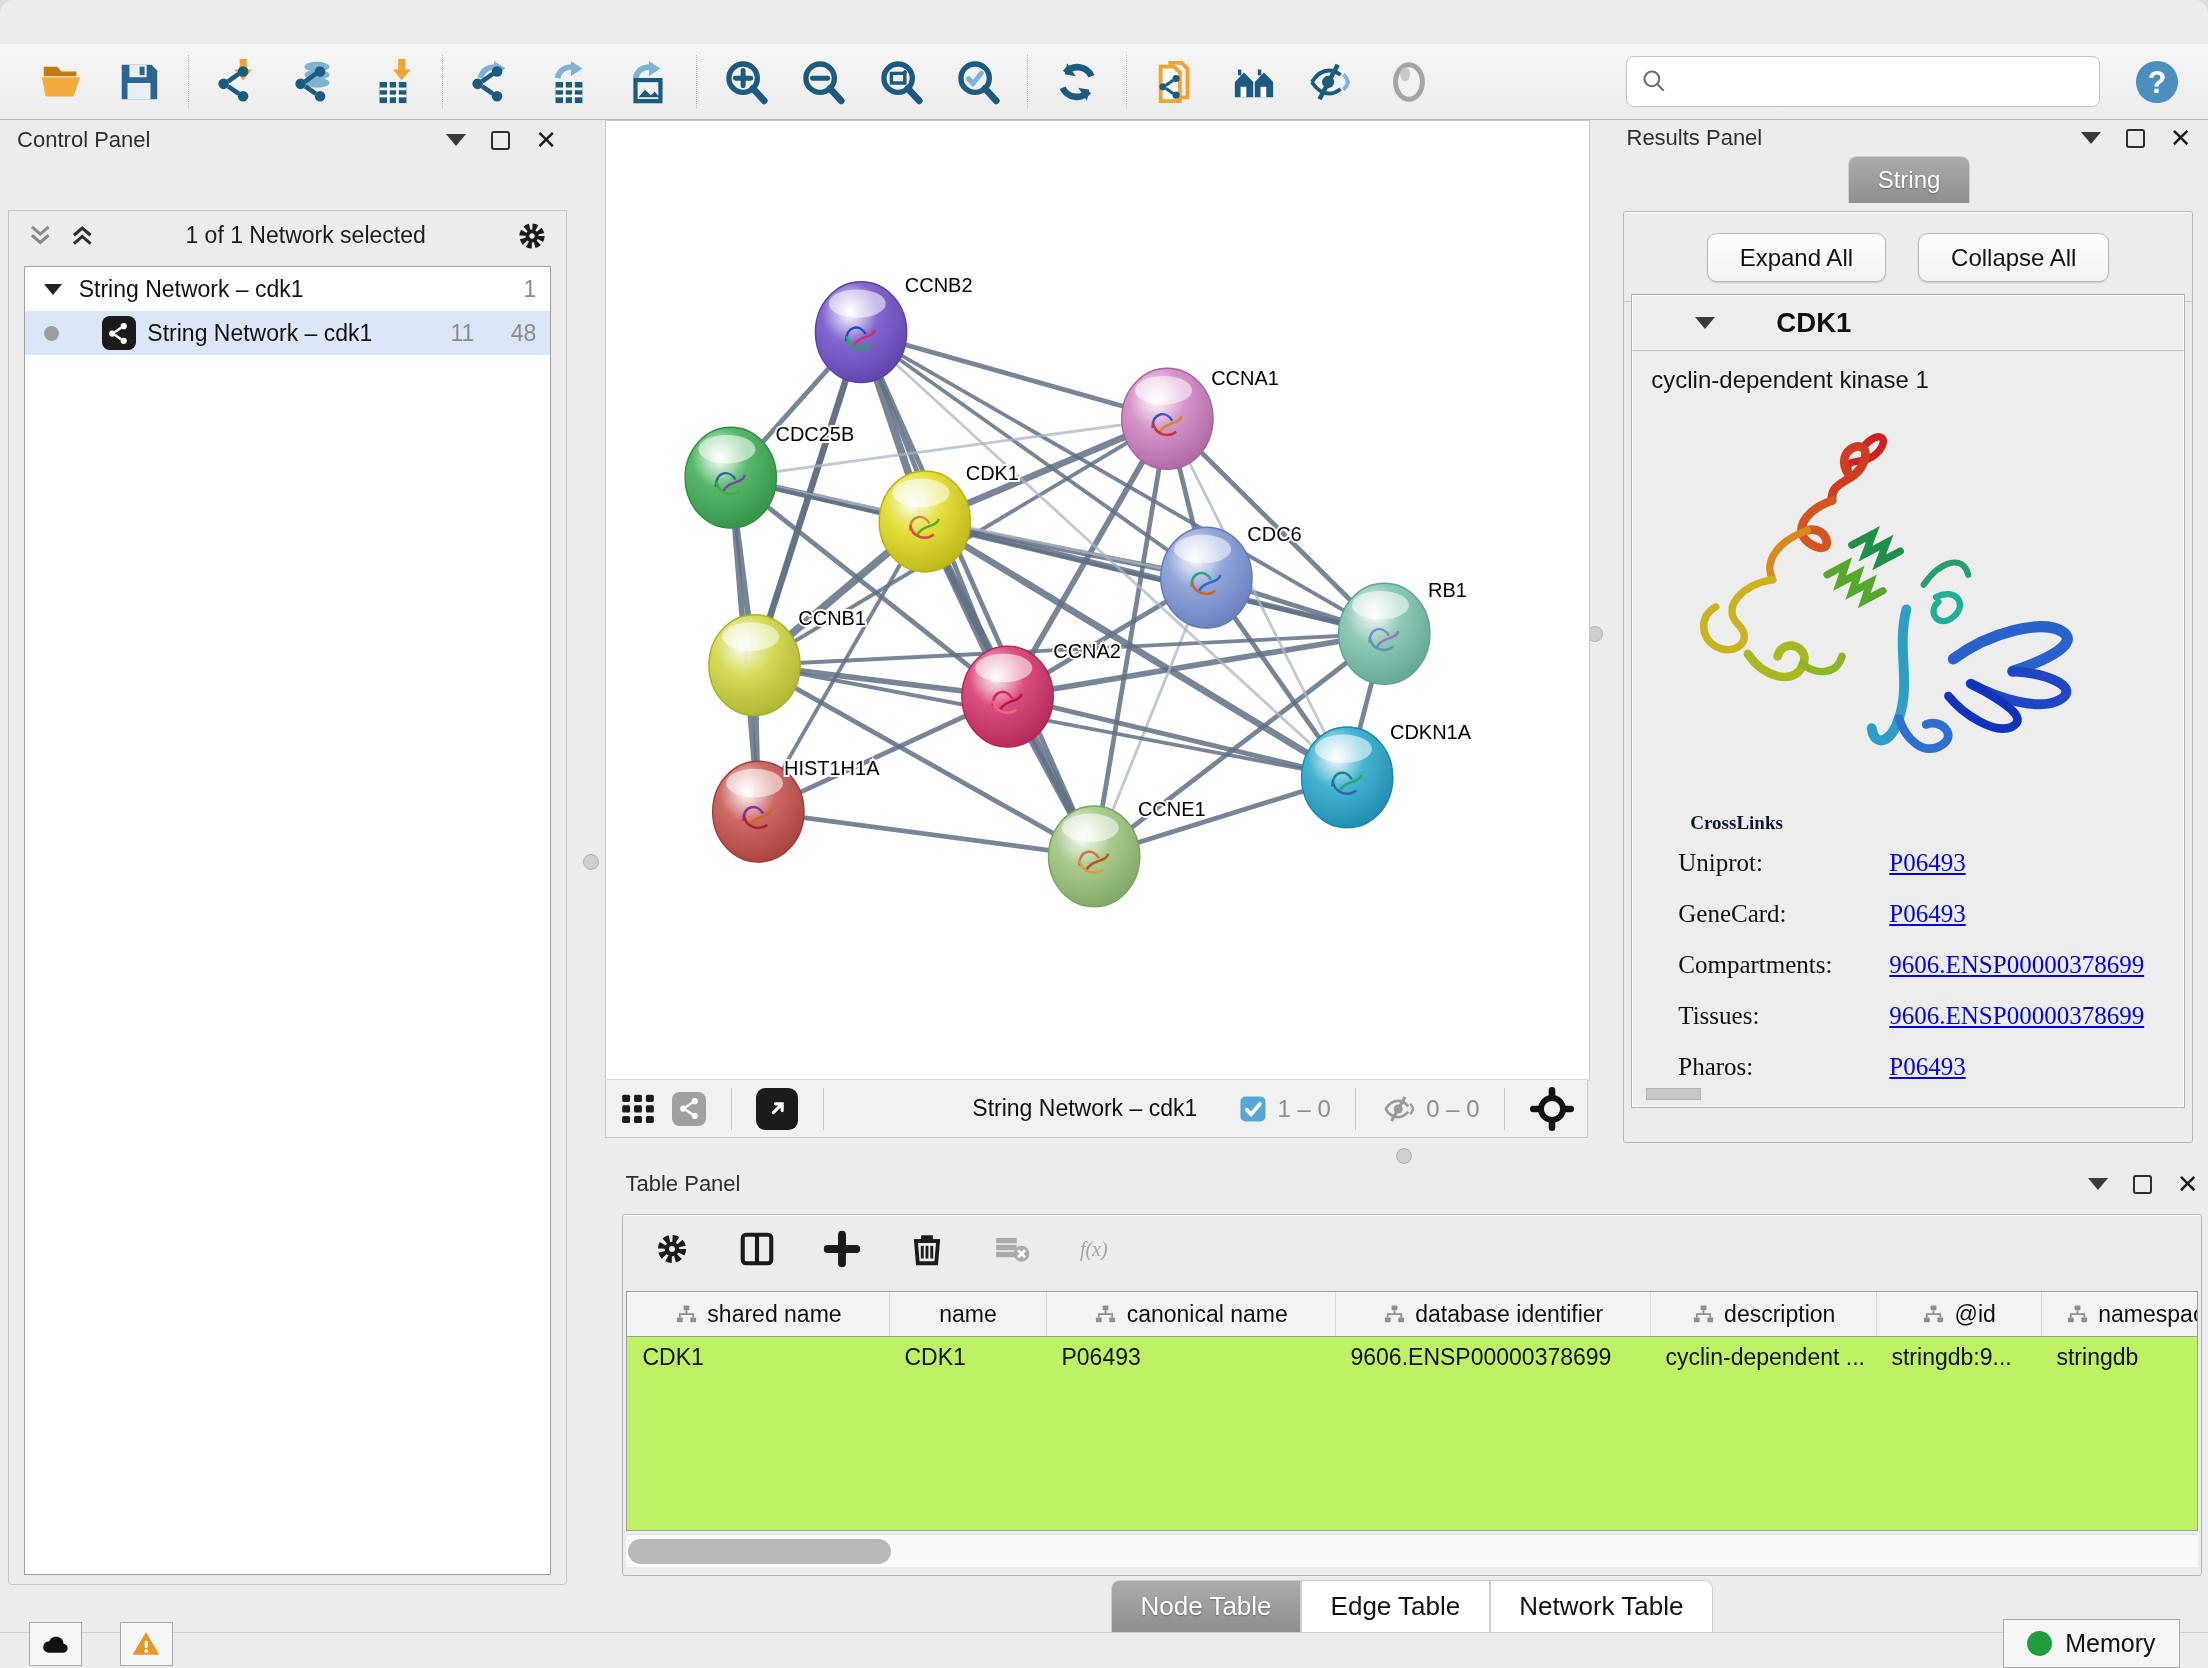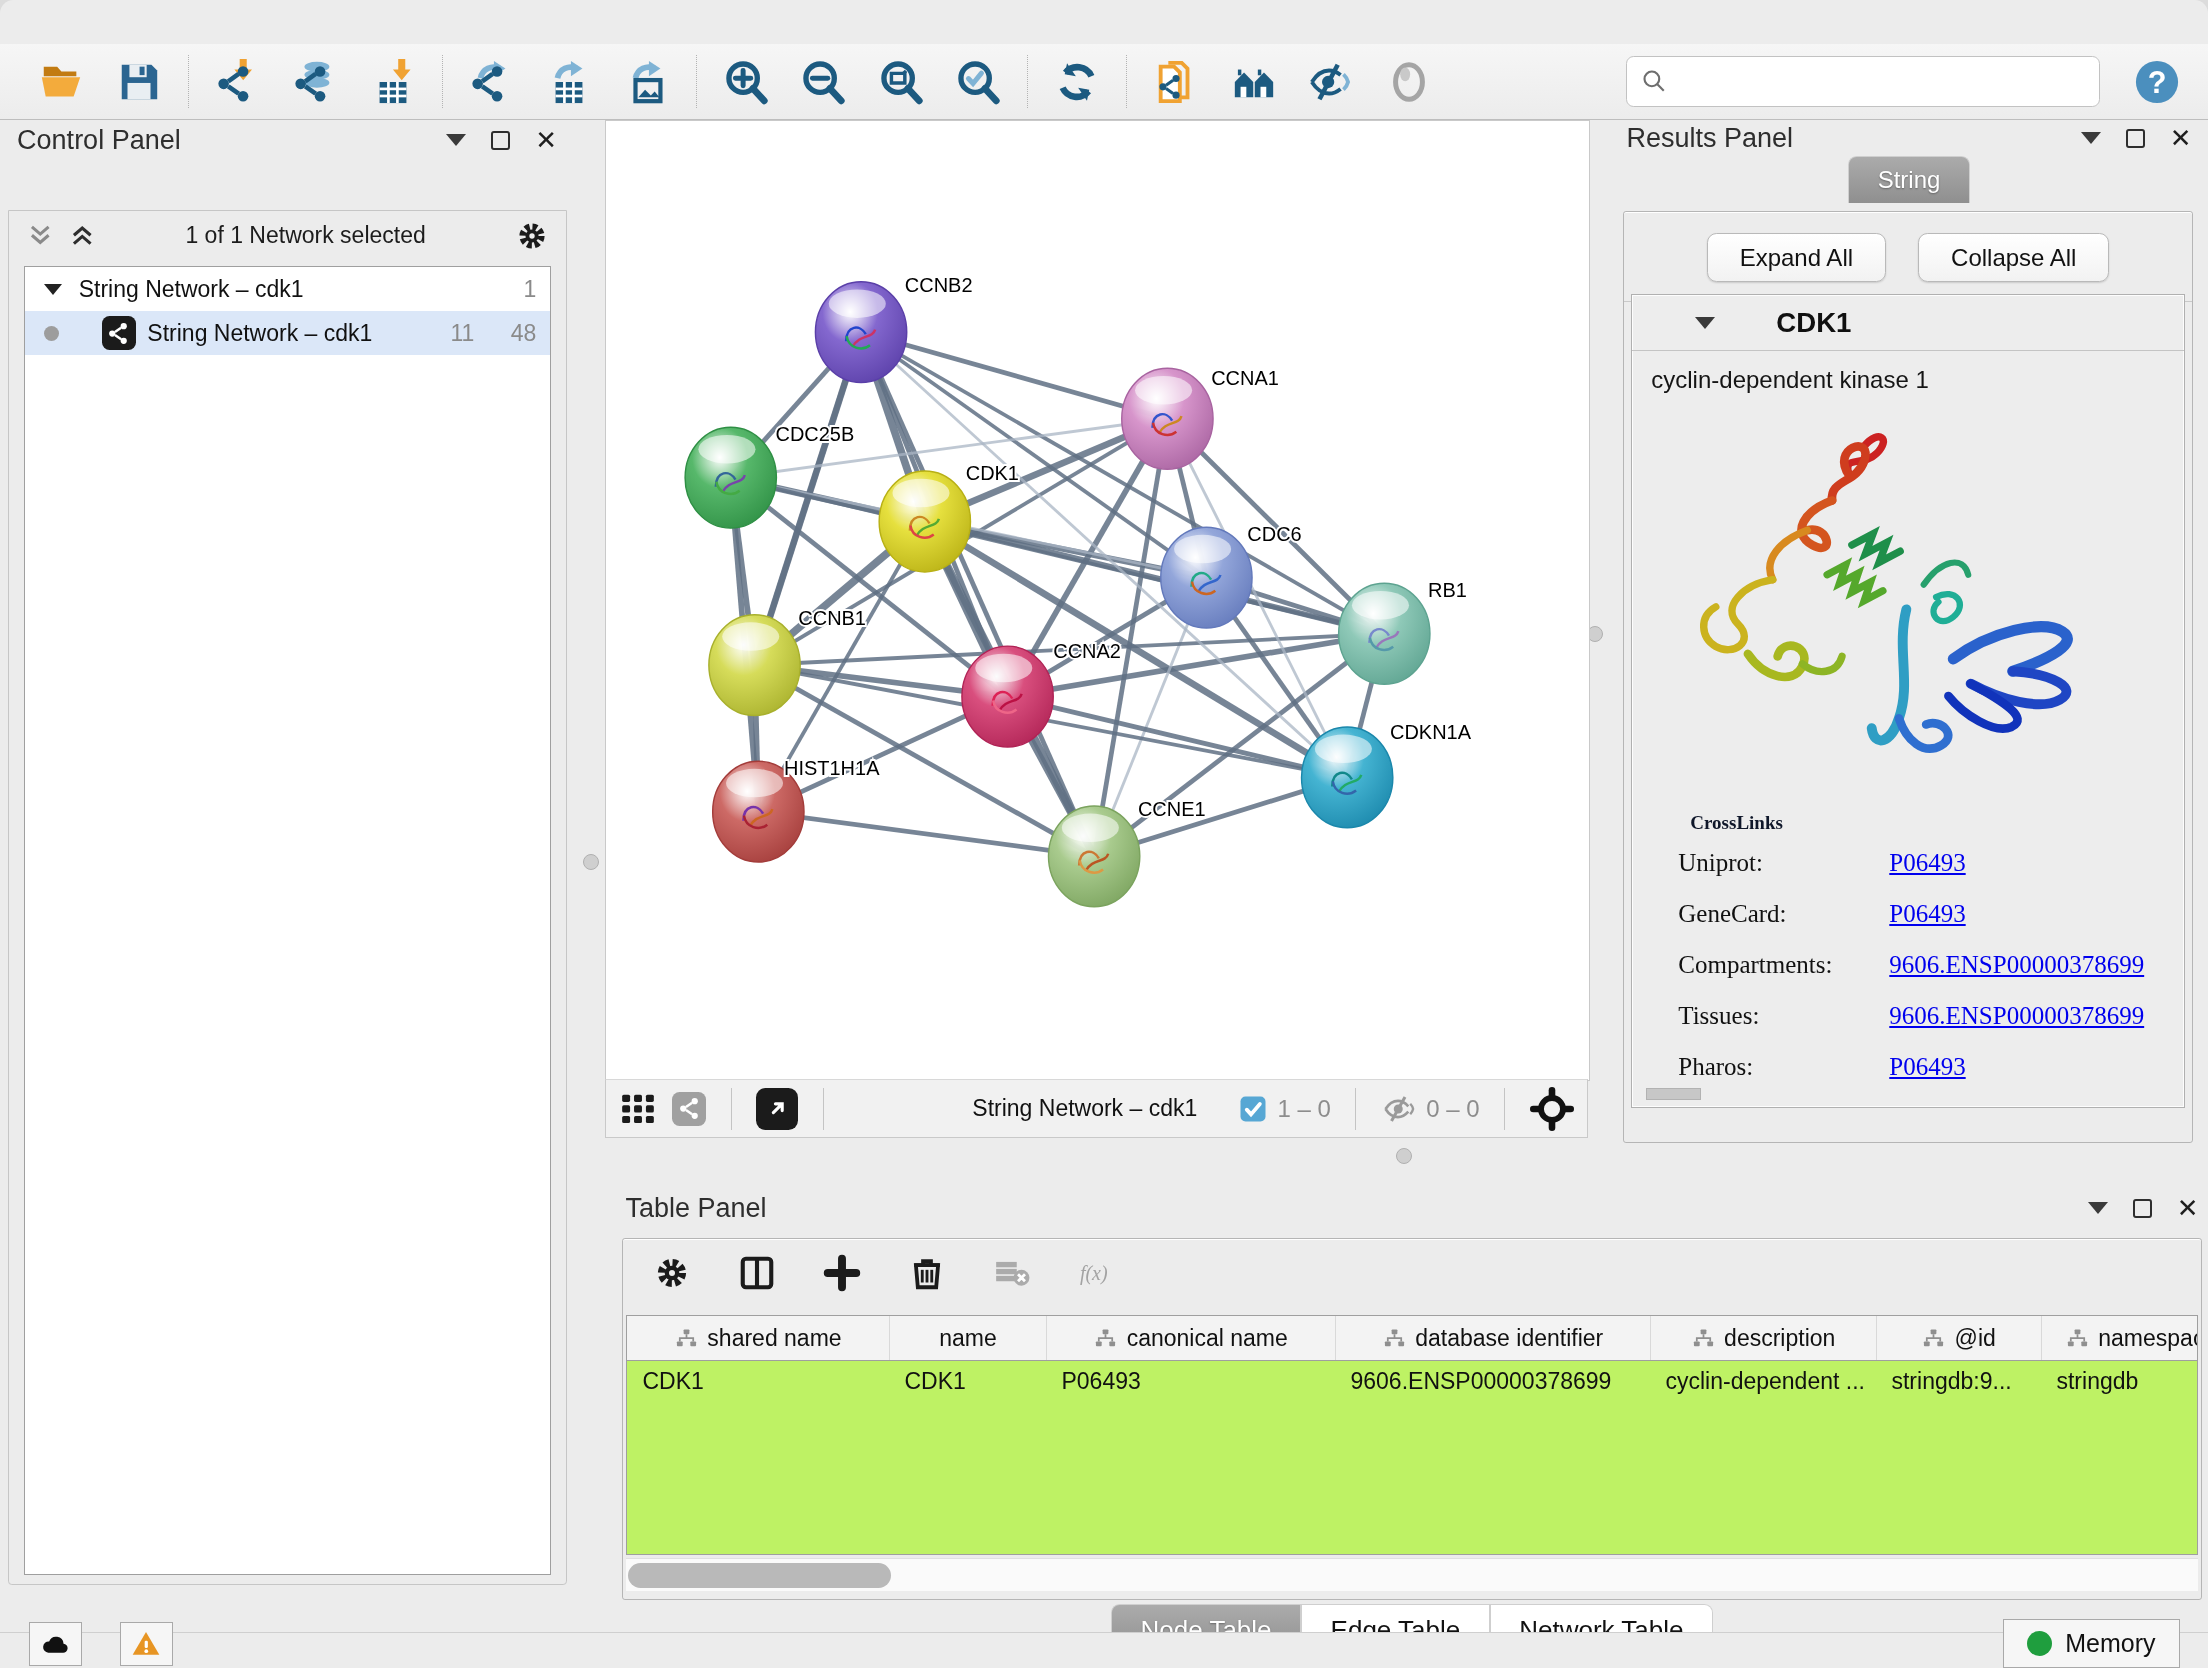--- a/index.html
+++ b/index.html
@@ -22,21 +22,21 @@
   .tb-btn{width:49px;height:49px;display:flex;align-items:center;justify-content:center;background:none;border:none;padding:0;cursor:pointer;}
   .tb-btn svg{width:46px;height:46px;}
   .tb-right{margin-left:auto;display:flex;align-items:center;gap:32px;}
   .searchbox{width:474px;height:51px;background:#fff;border:1.9px solid #c2c2c2;border-radius:7.6px;
     display:flex;align-items:center;padding:0 13.3px;box-sizing:border-box;}
   .searchbox input{border:none;outline:none;flex:1;font-size:23px;font-family:"Liberation Sans",sans-serif;background:transparent;}
   .searchbox svg{width:28.5px;height:28.5px;margin-right:9.5px;flex:none;}
 
   
   .panel-titlerow{display:flex;align-items:center;height:36px;padding:0 9.5px;}
-  .panel-title{font-size:27px;color:#2e2e2e;}
+  .panel-title{font-size:22px;color:#2e2e2e;}
   .panel-ctls{margin-left:auto;display:flex;align-items:center;gap:25px;}
   .caret-down{width:0;height:0;border-left:10.5px solid transparent;border-right:10.5px solid transparent;border-top:12.4px solid #3a3a3a;}
   .box-btn{width:19px;height:19px;border:2.9px solid #2e2e2e;border-radius:2.9px;background:none;padding:0;}
   .x-btn{font-size:26px;font-weight:bold;color:#1e1e1e;line-height:1;background:none;border:none;padding:0;font-family:"DejaVu Sans",sans-serif;}
 
   .tabbar{display:flex;justify-content:center;}
   .tab{height:46px;padding:0 28.5px;display:flex;align-items:center;justify-content:center;
     font-size:24px;background:#fff;color:#111;border:1px solid #cfcfcf;border-bottom:none;cursor:pointer;}
   .tab:first-child{border-radius:8.6px 0 0 0;}
   .tab:last-child{border-radius:0 8.6px 0 0;}
@@ -85,21 +85,21 @@
   .res-desc{font-size:24px;color:#151515;padding:15px 0 0 19px;}
   .protein-wrap{display:flex;justify-content:flex-start;padding:13.3px 0 0 11.4px;}
   .crosslinks{font-family:"Liberation Serif",serif;padding:25px 0 0 46px;}
   .crosslinks h3{font-size:19px;margin:0 0 15px 12px;color:#0f172a;}
   .cl-row{display:flex;font-size:25px;margin-bottom:23px;}
   .cl-label{width:211px;color:#111;}
   .cl-value{color:#0000ee;text-decoration:underline;}
   .res-thumb{position:absolute;left:13.3px;bottom:7.6px;width:53px;height:9.5px;background:#c7c7c7;border:1px solid #b2b2b2;}
 
   
-  .table-panel{position:absolute;left:616px;top:1190px;width:1592px;height:466px;}
+  .table-panel{position:absolute;left:616px;top:1166px;width:1592px;height:466px;}
   .tbl-box{position:absolute;left:5.7px;top:48px;right:5.7px;height:360px;}
   .tbl-toolbar{display:flex;align-items:center;gap:36px;height:68px;padding:0 25px;}
   .tbl-toolbar .tb-btn svg{width:38px;height:38px;}
   .tbl-scroll{position:absolute;left:3.8px;top:76px;right:3.8px;bottom:44px;background:#bef264;border:1.9px solid #9f9f9f;overflow:hidden;}
   table.datatable{border-collapse:collapse;table-layout:fixed;}
   table.datatable th{background:#f3f3f3;border-right:1px solid #d9d9d9;border-bottom:1.9px solid #9f9f9f;height:42px;
     font-weight:normal;font-size:23px;color:#111;}
   table.datatable td{height:40px;font-size:23px;color:#111;padding:0 0 0 15px;text-align:left;vertical-align:middle;
     overflow:hidden;white-space:nowrap;}
   .th-inner{display:flex;align-items:center;justify-content:center;gap:9.5px;overflow:hidden;white-space:nowrap;}

